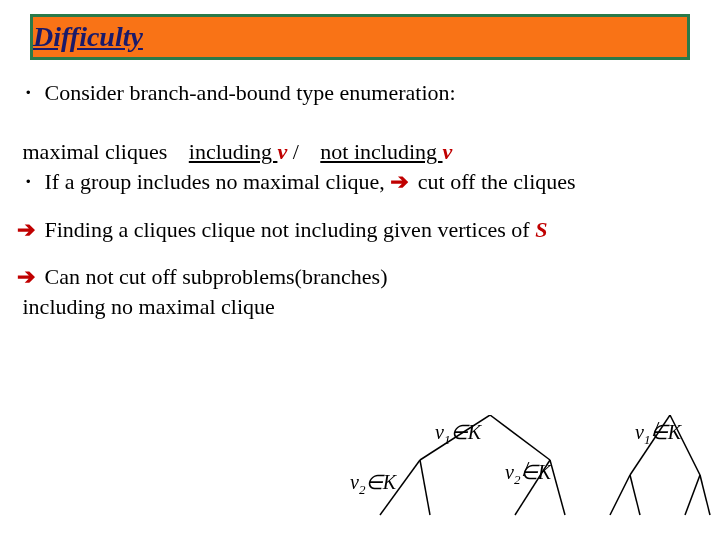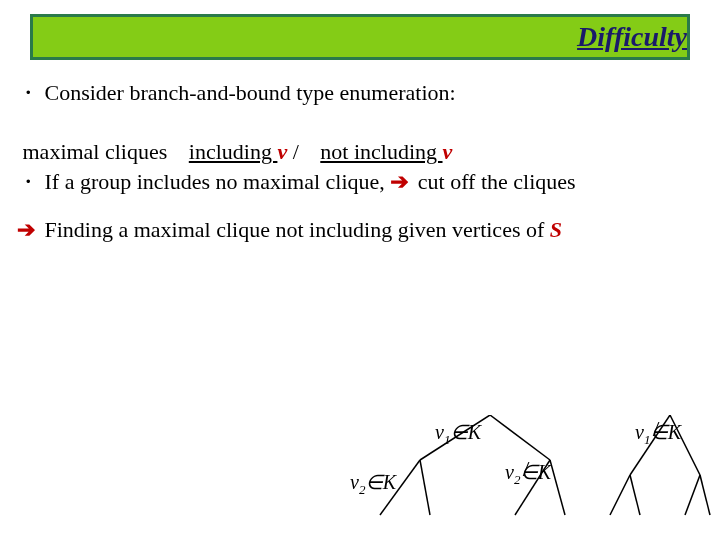--- a/index.html
+++ b/index.html
@@ -8,22 +8,22 @@
     height: 540px;
     background: #ffffff;
     font-family: "Times New Roman", Times, serif;
     color: #000;
     overflow: hidden;
     position: relative;
   }
   .title-box {
     margin: 14px 30px 0 30px;
     border: 3px solid #2a7a4a;
-    background: #84cc16;
-    text-align: right;
+    background: #f97316;
+    text-align: left;
     padding: 4px 0;
   }
   .title-box .inner {
     font-size: 28px;
     font-weight: bold;
     font-style: italic;
     color: #1a1a6a;
     text-decoration: underline;
     text-decoration-color: #1a1a6a;
   }
@@ -83,23 +83,27 @@
 <div class="content">
 
   <div class="para">
     <span class="bullet">・ Consider branch-and-bound type enumeration:</span><br>
     &nbsp;<br>
     &nbsp;<span>maximal cliques </span><span class="ul">including </span><span class="v">v</span><span> / </span><span class="ul">not including </span><span class="v">v</span><br>
     <span class="bullet">・ If a group includes no maximal clique, </span><span class="arrow">➔</span><span> cut off the cliques</span>
   </div>
 
   <div class="para">
-    <span class="arrow">➔</span><span> Finding a maximal clique not including given vertices of </span><span class="s">S</span><br>
+    <span class="arrow">➔</span><span> Finding a cliques clique not including given vertices of </span><span class="s">S</span><br>
   </div>
 
+  <div class="para">
+    <span class="arrow">➔</span><span> Can not cut off subproblems(branches)</span><br>
+    &nbsp;<span>including no maximal clique</span>
+  </div>
 
 </div>
 
 <div class="tree-area">
   <svg width="380" height="130">
     <g stroke="#000" stroke-width="1.5" fill="none">
 
       <line x1="150" y1="0" x2="80" y2="45"></line>
       <line x1="150" y1="0" x2="210" y2="45"></line>
 

